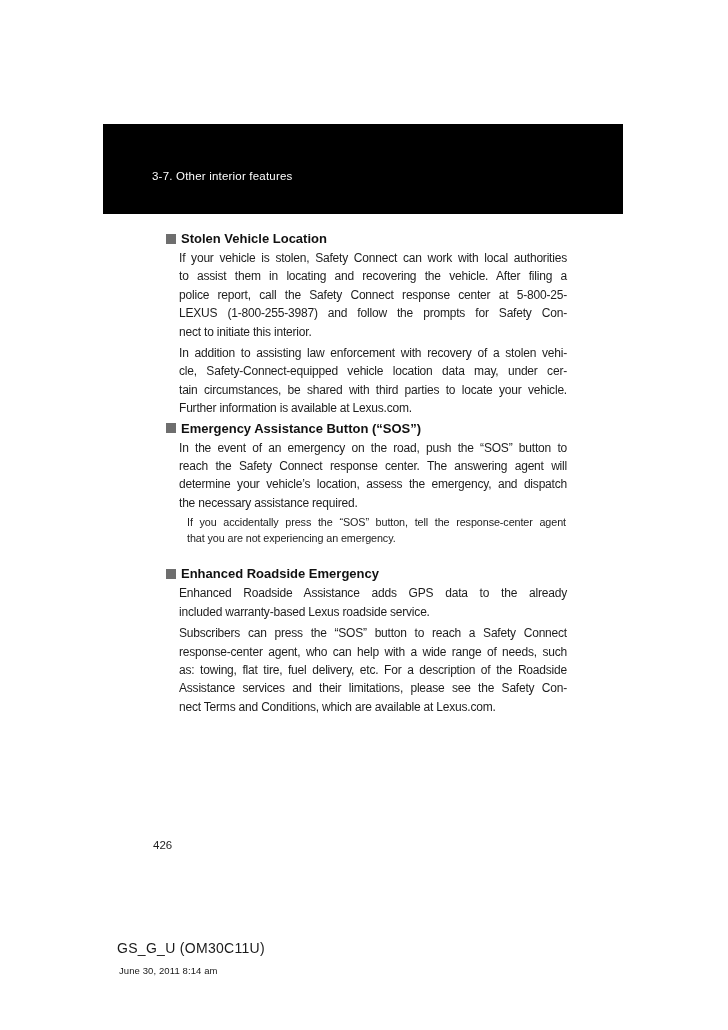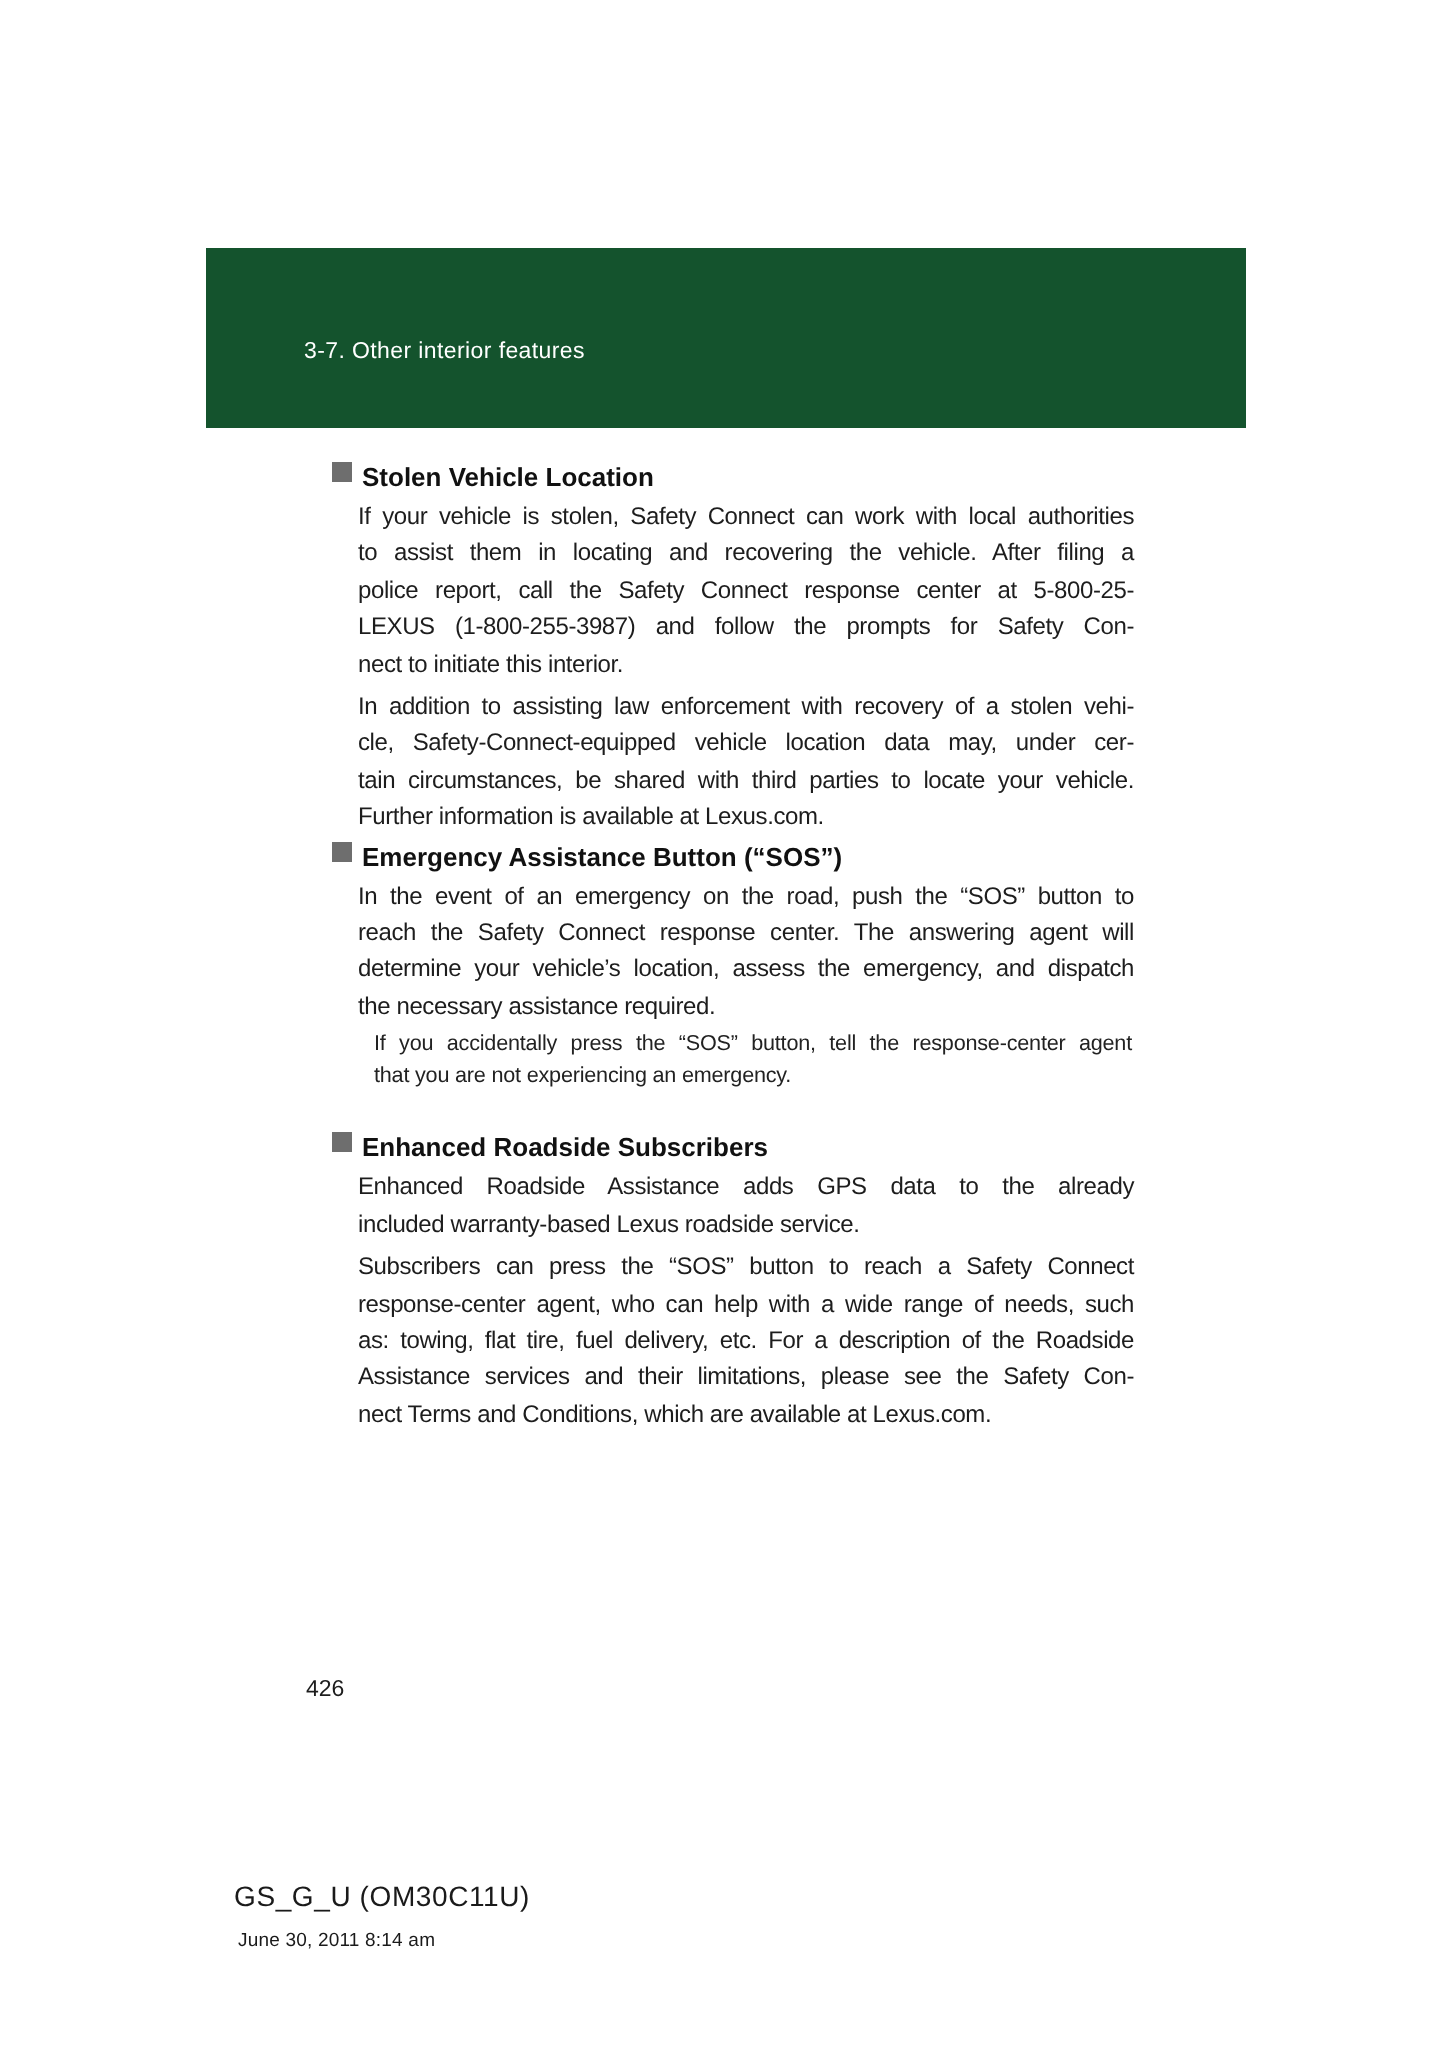--- a/index.html
+++ b/index.html
@@ -29,21 +29,21 @@
   }
 
   
   .content {
     position: absolute;
     left: 166px; top: 231px;
     width: 401px;
   }
   .section-heading {
     display: flex;
-    align-items: flex-start;
+    align-items: center;
     gap: 5px;
     font-weight: bold;
     font-size: 13px;
     line-height: 15px;
     color: #111111;
     margin-bottom: 3px;
   }
   .bullet {
     width: 10px; height: 10px;
     background: #6e6e6e;
@@ -91,21 +91,21 @@
     letter-spacing: 0.1px;
     color: #1a1a1a;
     text-align: right;
   }
 </style>
 </head>
 <body>
 
 <div class="page">
 
-  <div class="header-bar" style="background: #14532d;">
+  <div class="header-bar" style="background: #000000;">
     <div class="breadcrumb" style="color: rgb(255, 255, 255);">3-7. Other interior features</div>
   </div>
 
   <div class="content">
       <div class="section">
         <div class="section-heading">
           <span class="bullet" style="background: rgb(110, 110, 110);"></span>
           <span>Stolen Vehicle Location</span>
         </div>
         <div class="para">
@@ -134,21 +134,21 @@
           <div class="line last">the necessary assistance required.</div>
         </div>
         <div class="note">
           <div class="line">If you accidentally press the “SOS” button, tell the response-center agent</div>
           <div class="line last">that you are not experiencing an emergency.</div>
         </div>
       </div>
       <div class="section">
         <div class="section-heading">
           <span class="bullet" style="background: rgb(110, 110, 110);"></span>
-          <span>Enhanced Roadside Subscribers</span>
+          <span>Enhanced Roadside Emergency</span>
         </div>
         <div class="para">
           <div class="line">Enhanced Roadside Assistance adds GPS data to the already</div>
           <div class="line last">included warranty-based Lexus roadside service.</div>
         </div>
         <div class="para">
           <div class="line">Subscribers can press the “SOS” button to reach a Safety Connect</div>
           <div class="line">response-center agent, who can help with a wide range of needs, such</div>
           <div class="line">as: towing, flat tire, fuel delivery, etc. For a description of the Roadside</div>
           <div class="line">Assistance services and their limitations, please see the Safety Con-</div>

